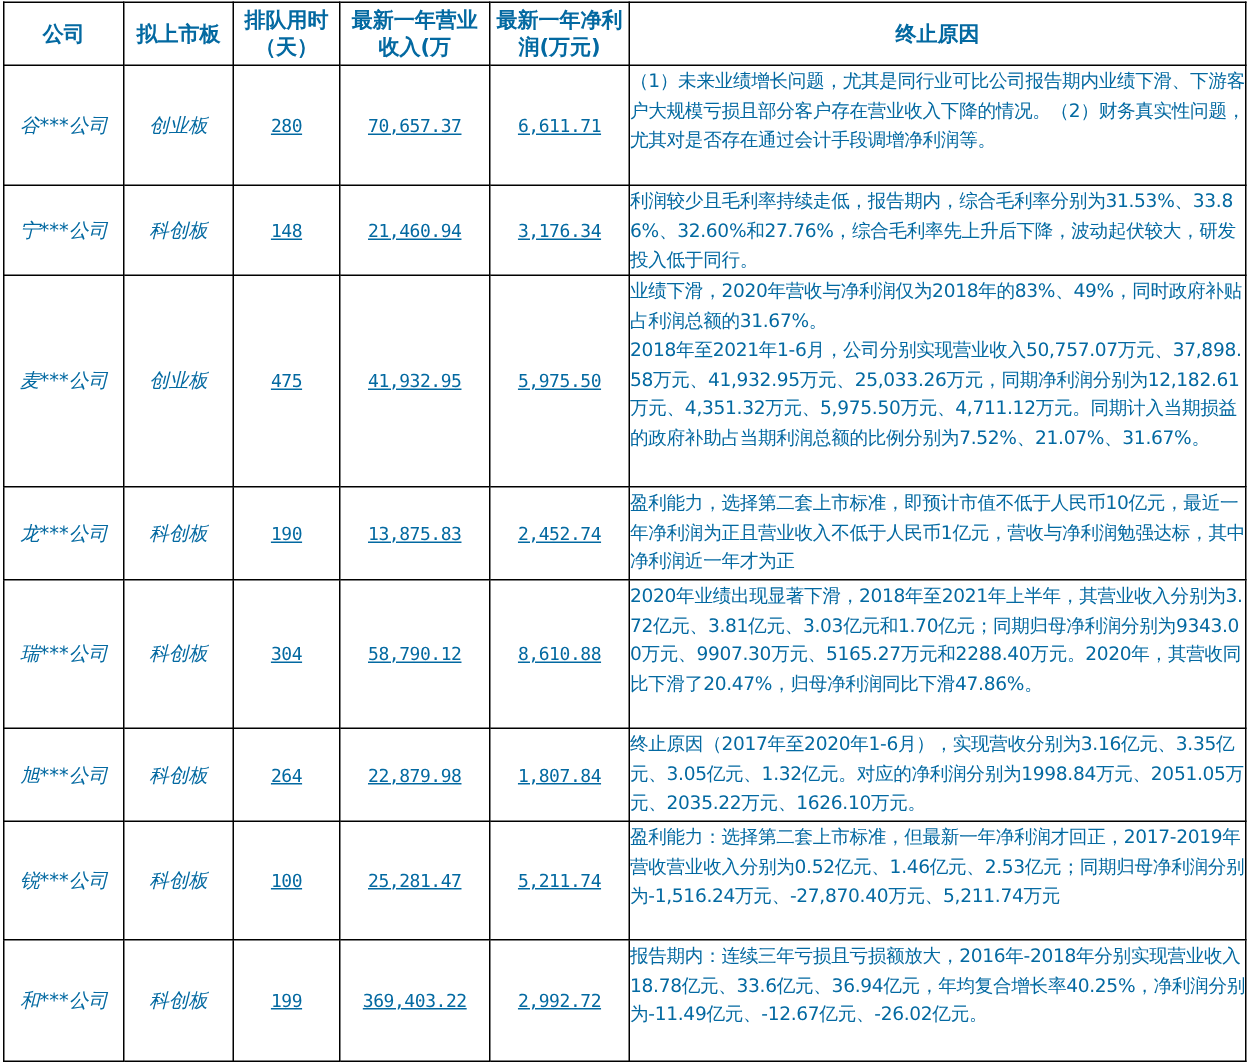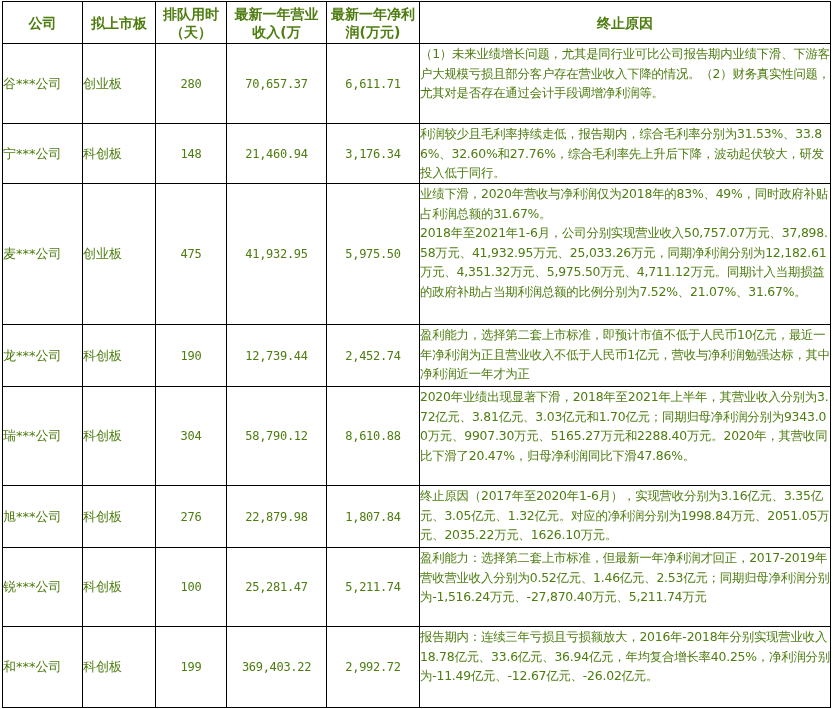--- a/index.html
+++ b/index.html
@@ -3,36 +3,36 @@
 <meta charset="utf-8">
 <style>
   html, body { margin: 0; padding: 0; background: #ffffff; }
   body { width: 833px; height: 709px; overflow: hidden; position: relative; }
   table.grid {
     position: absolute; left: 2px; top: 1px;
     border-collapse: collapse;
     table-layout: fixed;
     width: 828px;
     font-family: "DejaVu Sans", sans-serif;
-    color: #4d7c0f;
+    color: #0369a1;
   }
   table.grid td, table.grid th {
     border: 1px solid #000;
     padding: 0;
     overflow: hidden;
   }
   th {
     font-size: 14px;
     font-weight: bold;
     line-height: 18px;
     text-align: center;
     vertical-align: middle;
   }
-  td.c { text-align: left; vertical-align: middle; font-size: 13px; }
-  td.num { text-align: center; vertical-align: middle; font-size: 12px; font-family: "DejaVu Sans Mono", monospace; letter-spacing: -0.3px; }
+  td.c { text-align: center; vertical-align: middle; font-size: 13px; font-style: italic; }
+  td.num { text-align: center; vertical-align: middle; font-size: 12px; font-family: "DejaVu Sans Mono", monospace; letter-spacing: -0.3px; text-decoration: underline; }
   td.reason {
     text-align: left; vertical-align: top;
     font-size: 12.4px; line-height: 19.5px;
     padding: 0 1px 0 2px;
     word-break: break-all;
     letter-spacing: -0.2px;
   }
   .reason p { margin: 0; }
 </style>
 </head>
@@ -86,40 +86,40 @@
       <td class="num">5,975.50</td>
       <td class="reason">
         <p>业绩下滑，2020年营收与净利润仅为2018年的83%、49%，同时政府补贴占利润总额的31.67%。</p>
         <p>2018年至2021年1-6月，公司分别实现营业收入50,757.07万元、37,898.58万元、41,932.95万元、25,033.26万元，同期净利润分别为12,182.61万元、4,351.32万元、5,975.50万元、4,711.12万元。同期计入当期损益的政府补助占当期利润总额的比例分别为7.52%、21.07%、31.67%。</p>
       </td>
     </tr>
     <tr style="height:62px">
       <td class="c">龙***公司</td>
       <td class="c">科创板</td>
       <td class="num">190</td>
-      <td class="num">12,739.44</td>
+      <td class="num">13,875.83</td>
       <td class="num">2,452.74</td>
       <td class="reason">
           <p>盈利能力，选择第二套上市标准，即预计市值不低于人民币10亿元，最近一年净利润为正且营业收入不低于人民币1亿元，营收与净利润勉强达标，其中净利润近一年才为正</p>
         </td>
     </tr>
     <tr style="height:99px">
       <td class="c">瑞***公司</td>
       <td class="c">科创板</td>
       <td class="num">304</td>
       <td class="num">58,790.12</td>
       <td class="num">8,610.88</td>
       <td class="reason">
           <p>2020年业绩出现显著下滑，2018年至2021年上半年，其营业收入分别为3.72亿元、3.81亿元、3.03亿元和1.70亿元；同期归母净利润分别为9343.00万元、9907.30万元、5165.27万元和2288.40万元。2020年，其营收同比下滑了20.47%，归母净利润同比下滑47.86%。</p>
         </td>
     </tr>
     <tr style="height:62px">
       <td class="c">旭***公司</td>
       <td class="c">科创板</td>
-      <td class="num">276</td>
+      <td class="num">264</td>
       <td class="num">22,879.98</td>
       <td class="num">1,807.84</td>
       <td class="reason">
           <p>终止原因（2017年至2020年1-6月），实现营收分别为3.16亿元、3.35亿元、3.05亿元、1.32亿元。对应的净利润分别为1998.84万元、2051.05万元、2035.22万元、1626.10万元。</p>
         </td>
     </tr>
     <tr style="height:79px">
       <td class="c">锐***公司</td>
       <td class="c">科创板</td>
       <td class="num">100</td>

